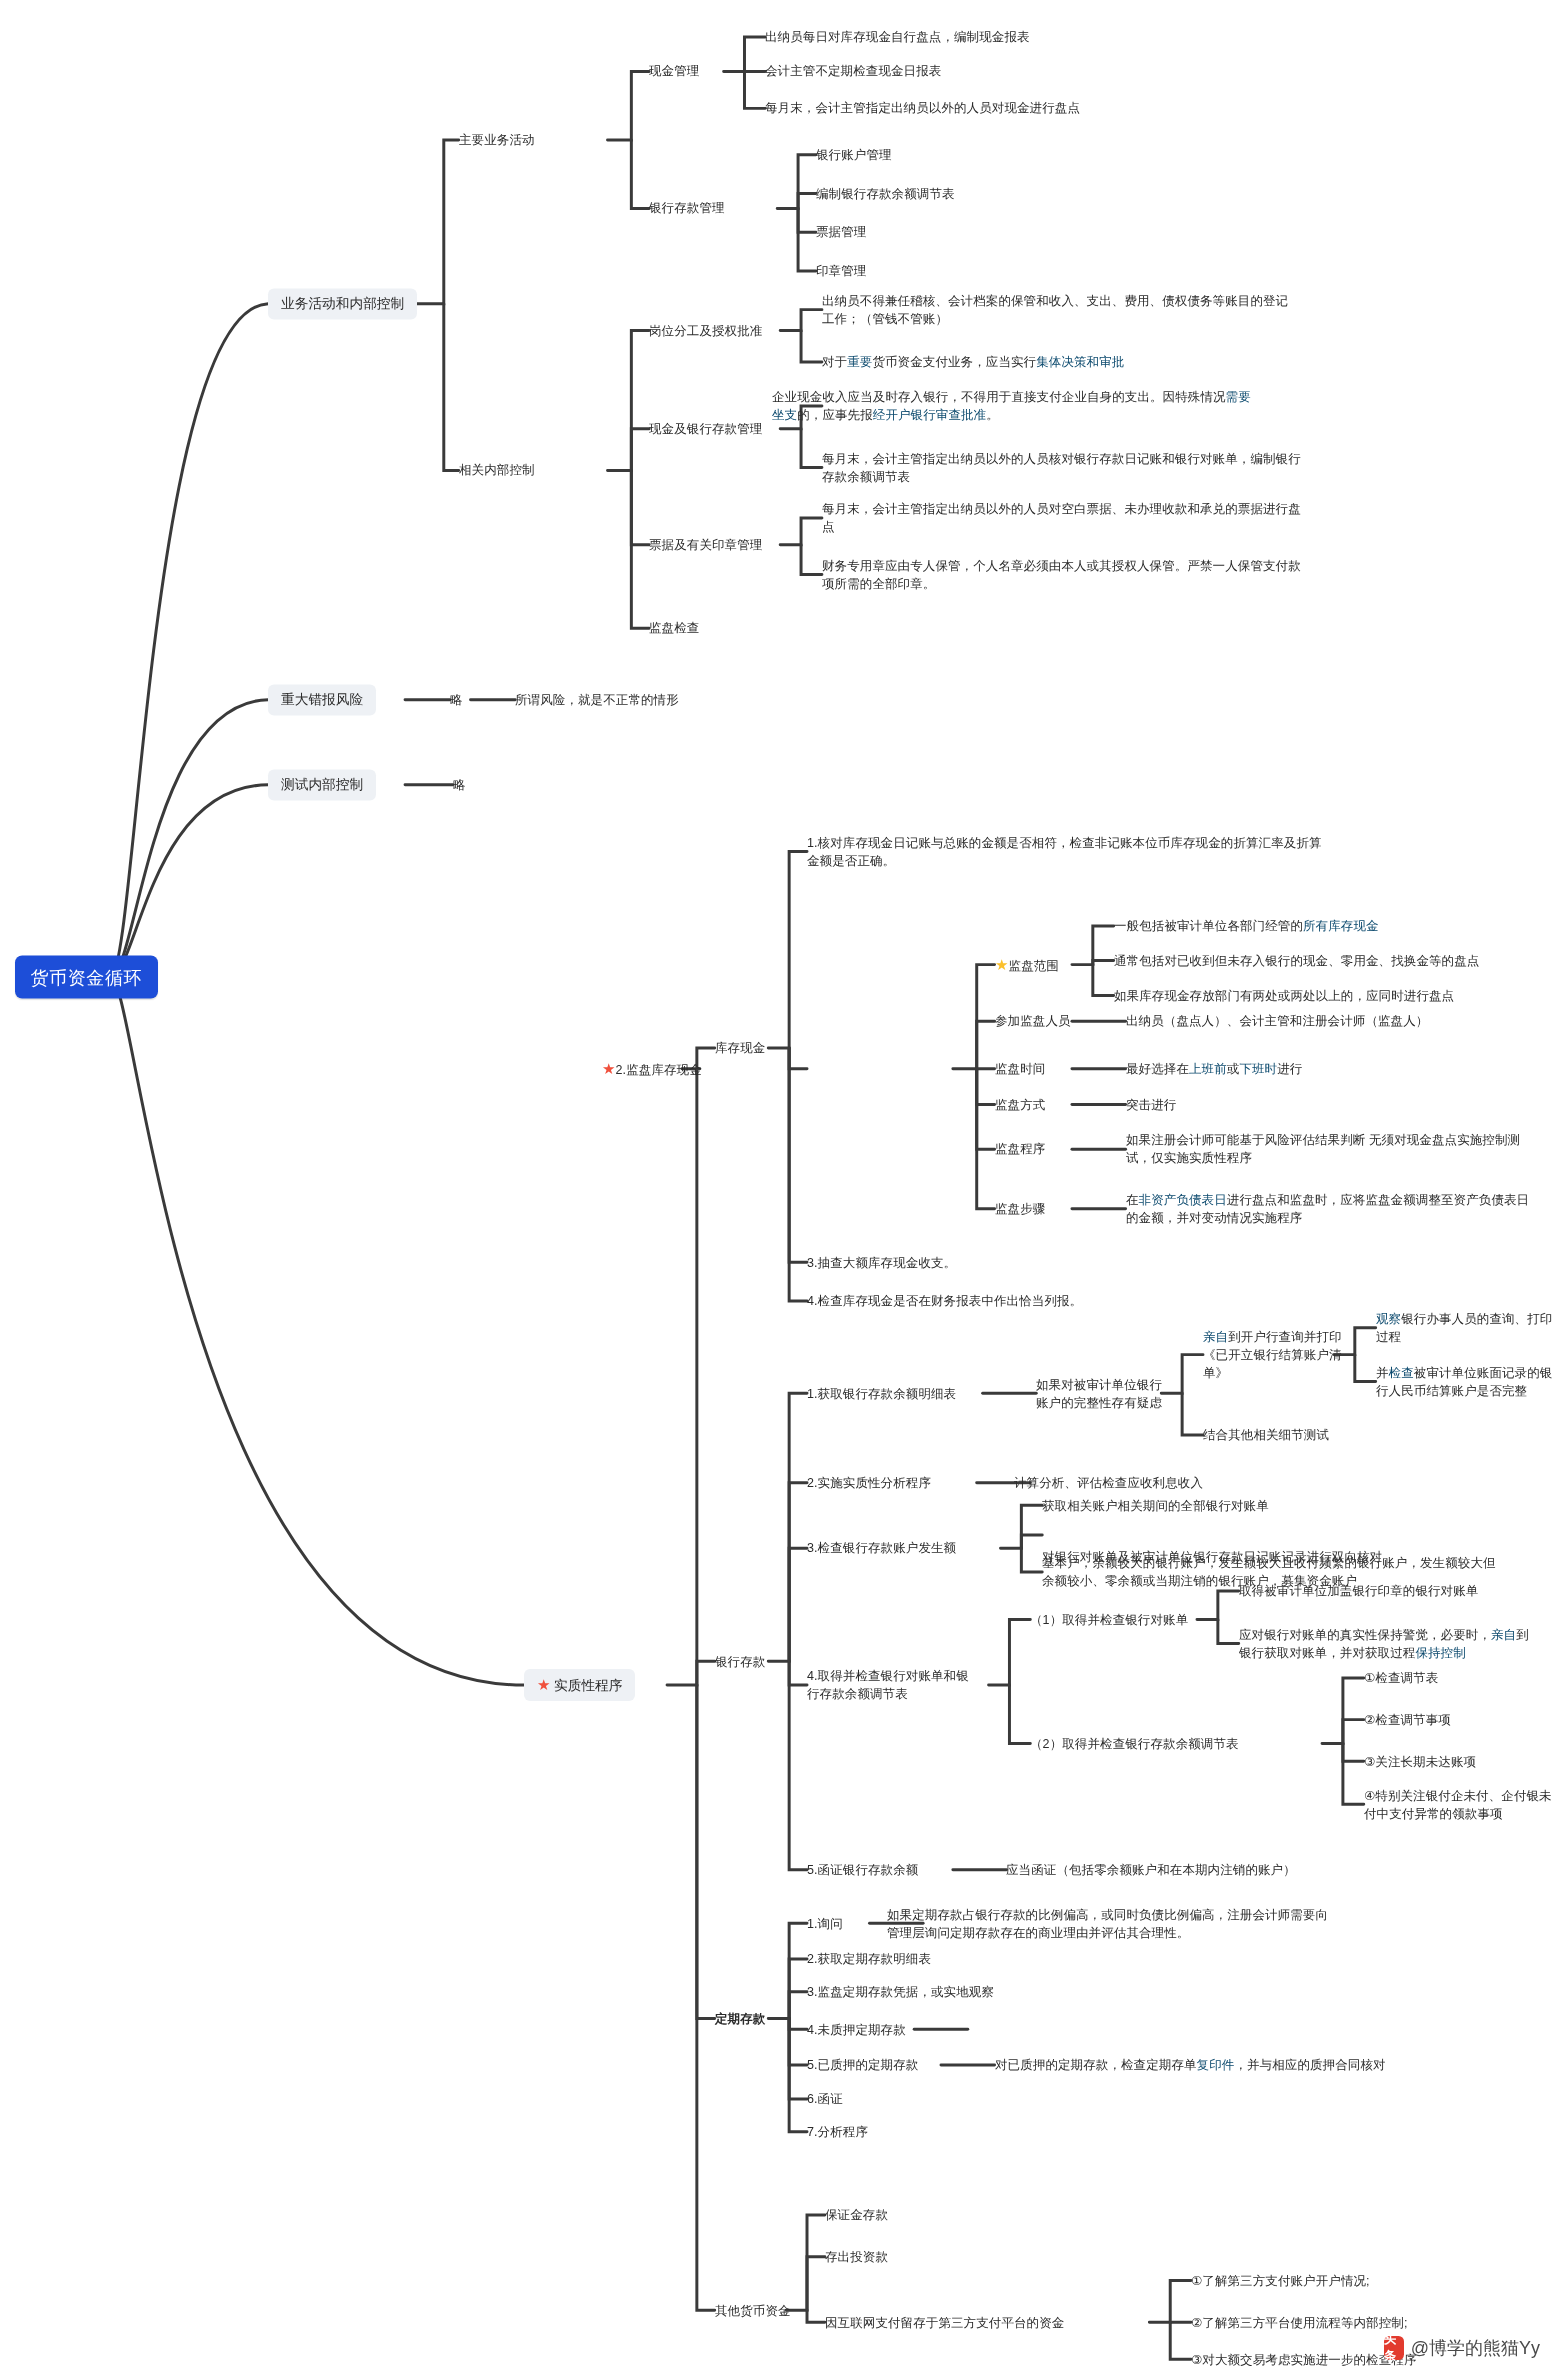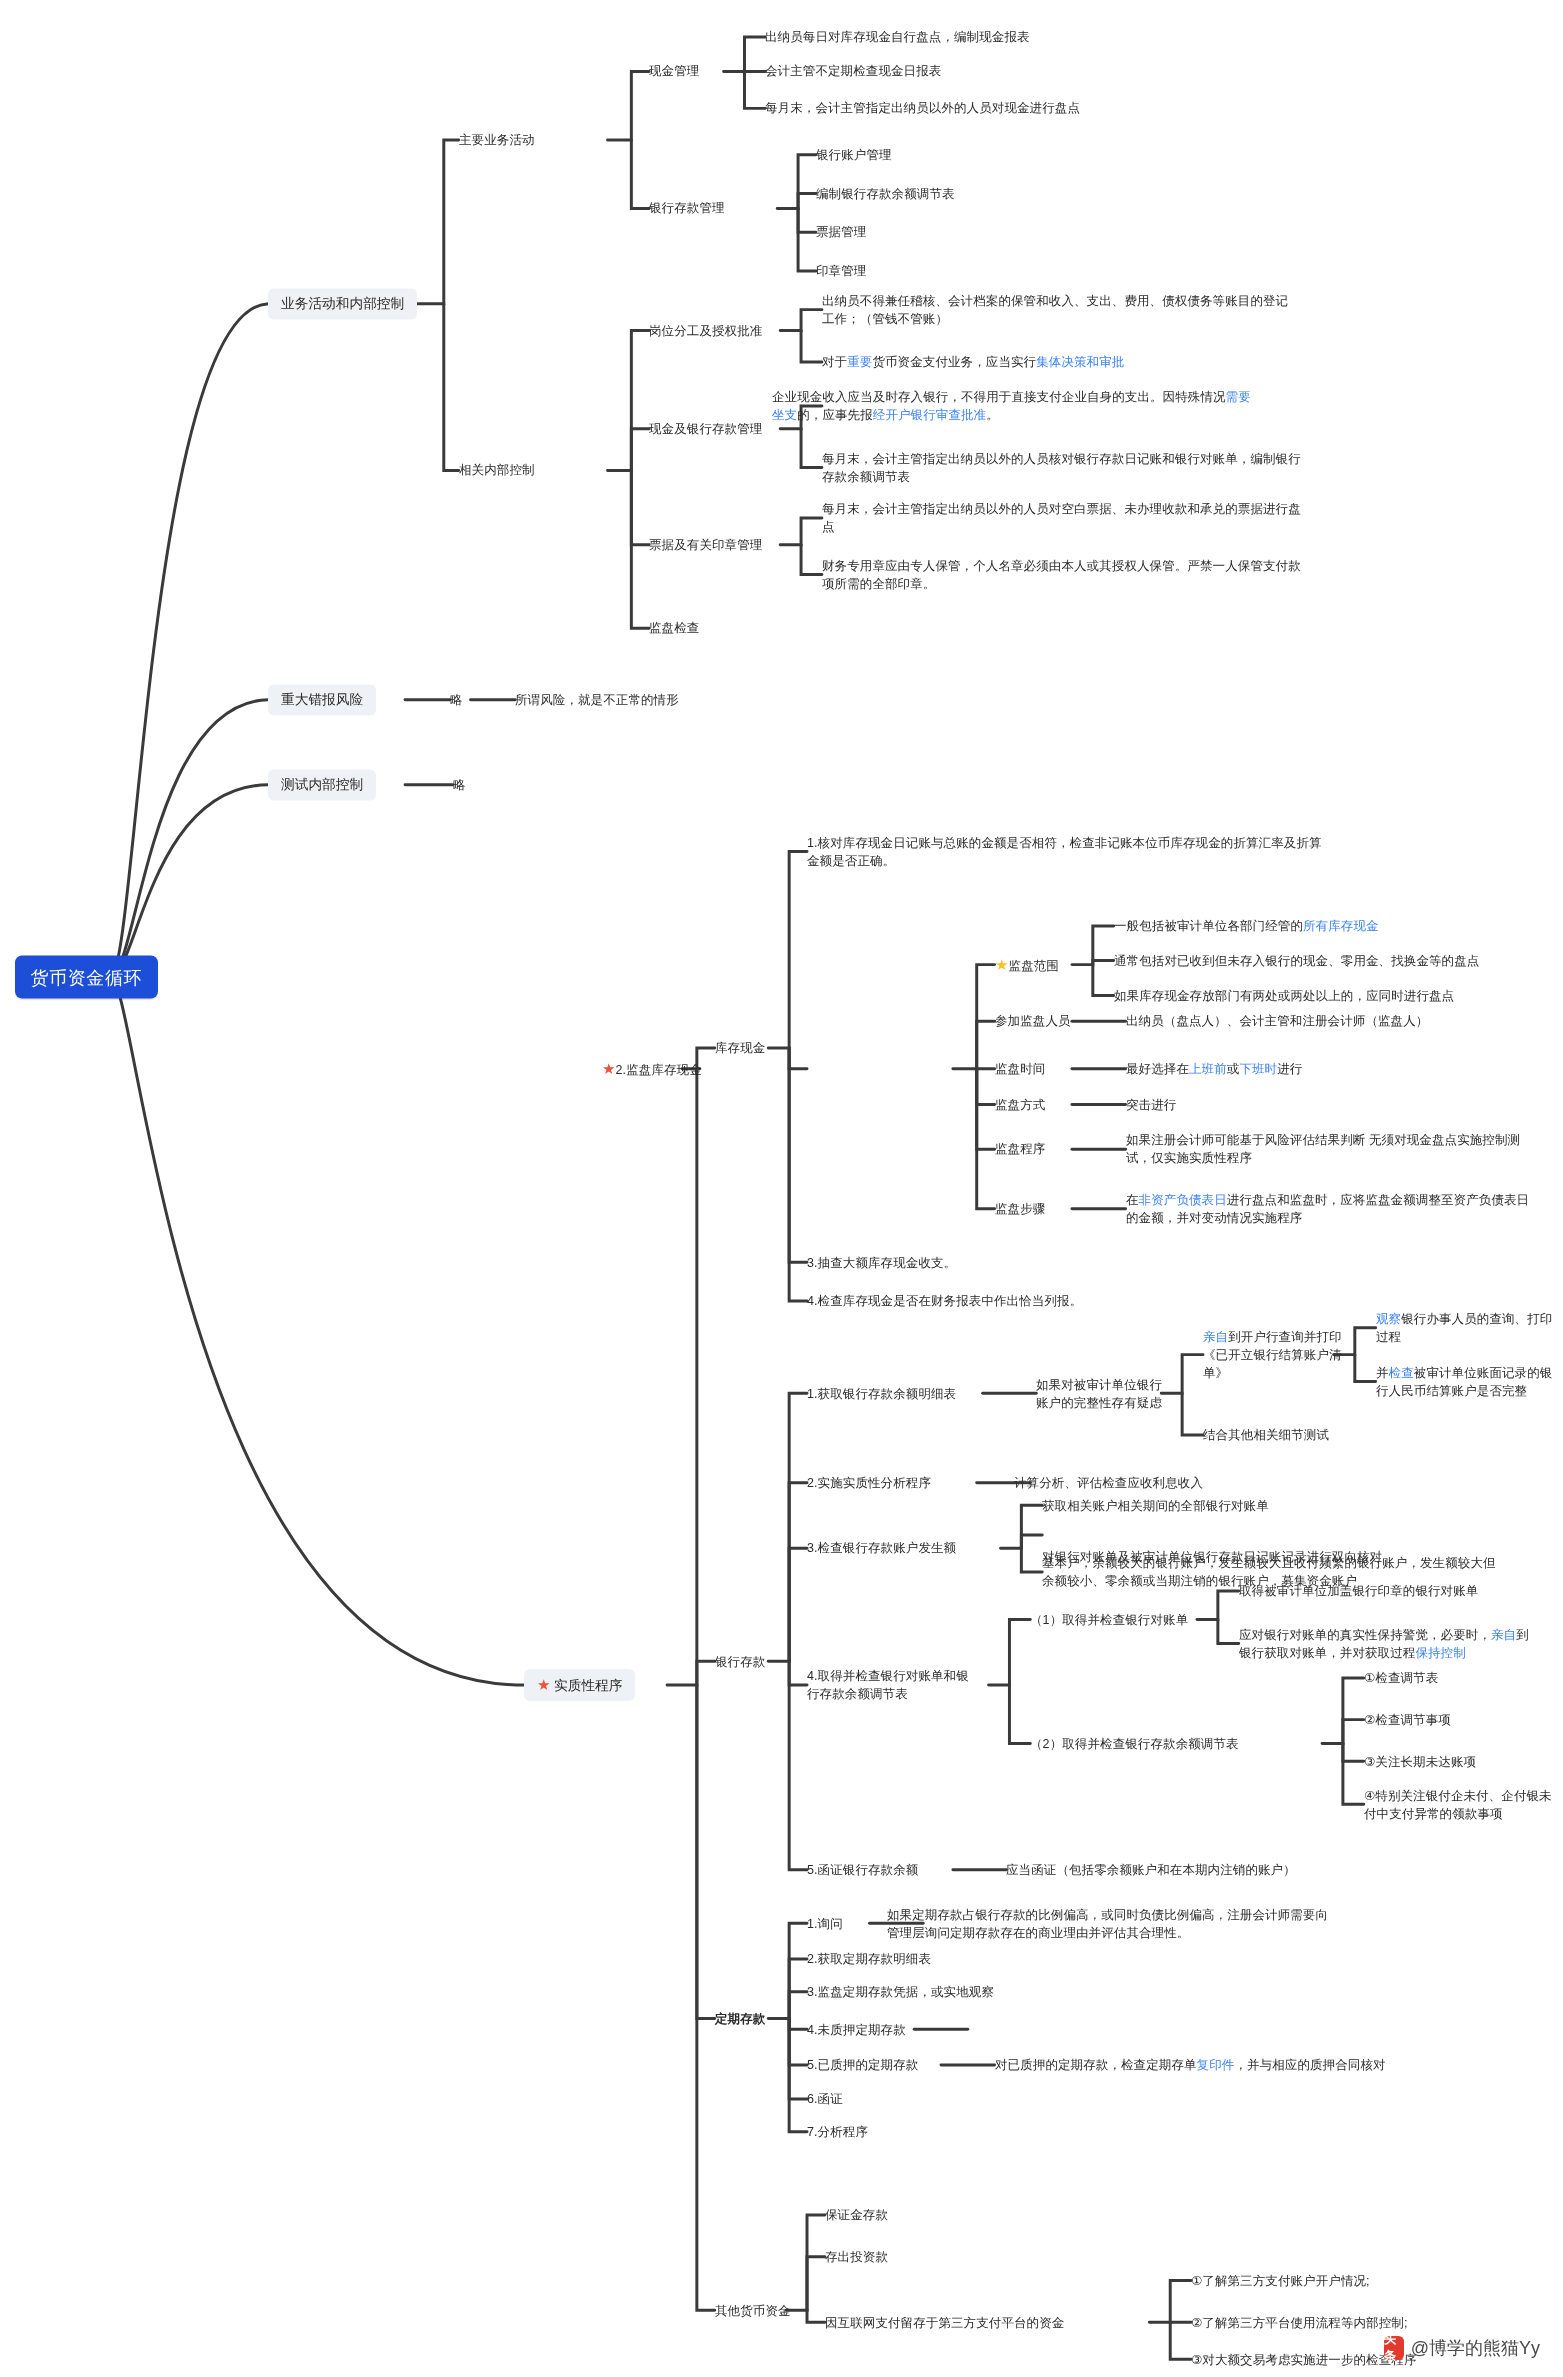--- a/index.html
+++ b/index.html
@@ -46,21 +46,21 @@
     position: absolute;
     background: #eef1f5;
     border-radius: 6px;
     padding: 6.6px 13px;
     font-size: 13.7px;
     color: #2b2b2b;
     transform: translateY(-50%);
     white-space: nowrap;
   }
   .chip .star { margin-right: 3.6px; }
-  .red { color: #3b82f6; }
+  .red { color: #0c4a6e; }
   .star-y { color: #fbc02d; font-size: 15px; }
   .star-r { color: #f0503c; font-size: 15px; }
   .wm {
     position: absolute;
     right: 24px; bottom: 16.7px;
     display: flex; align-items: center; gap: 7.1px;
     color: #4a4a4a; font-size: 18px;
   }
   .wm .logo {
     width: 20px; height: 24px; border-radius: 5.4px;

